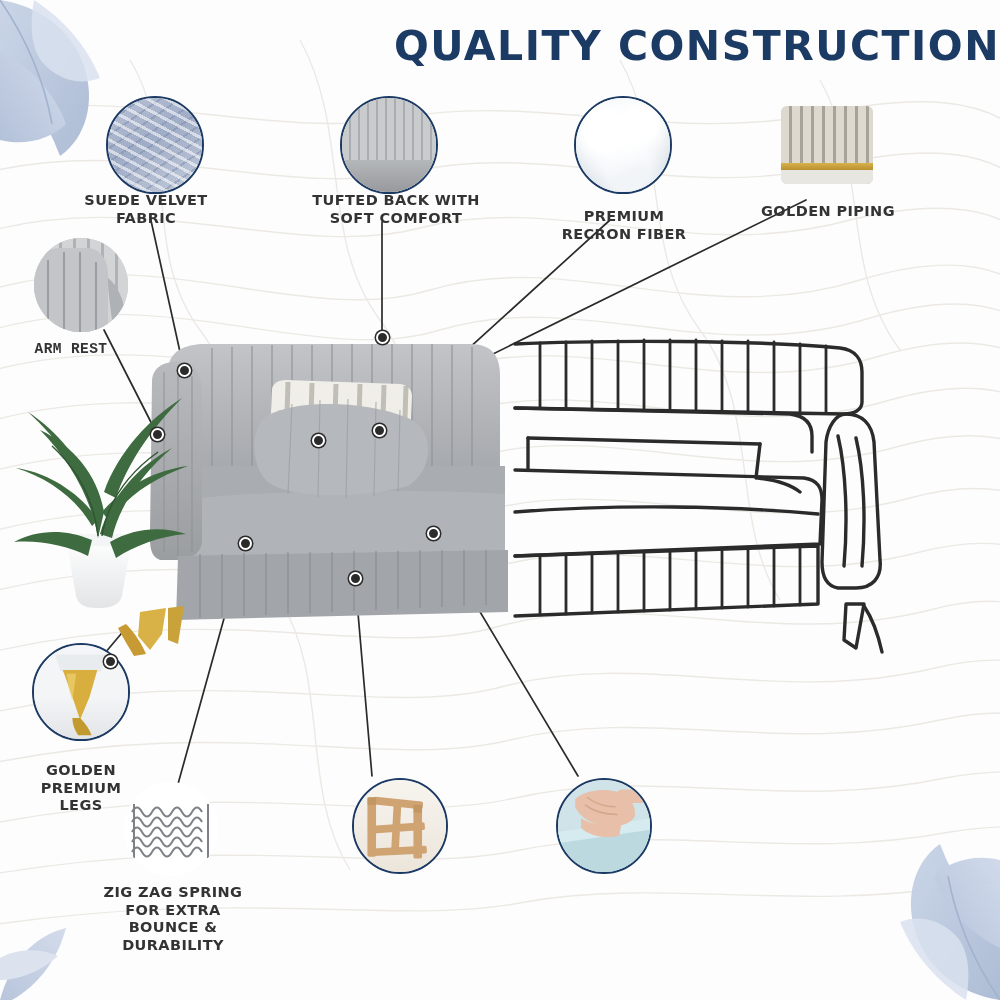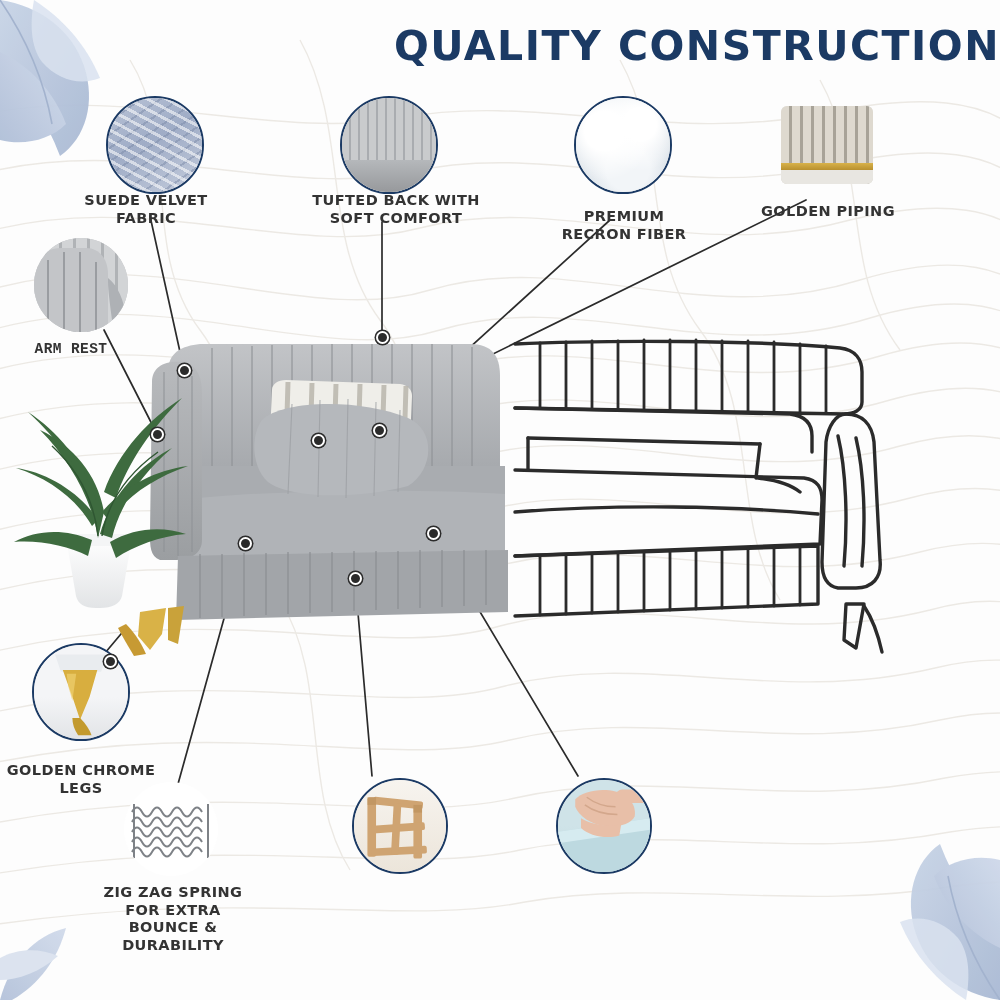--- a/index.html
+++ b/index.html
@@ -475,21 +475,21 @@
   <div class="label" style="left:312px; top:192px; width:168px;">TUFTED BACK WITH
 SOFT COMFORT</div>
 
   <div class="label" style="left:550px; top:208px; width:148px;">PREMIUM
 RECRON FIBER</div>
 
   <div class="label" style="left:760px; top:203px; width:136px;">GOLDEN PIPING</div>
 
   <div class="label" style="left:12px; top:341px; width:118px;font-family:Liberation Mono, monospace;">ARM REST</div>
 
-  <div class="label" style="left:6px; top:762px; width:150px;">GOLDEN CHROME
+  <div class="label" style="left:6px; top:762px; width:150px;">GOLDEN PREMIUM
 LEGS</div>
 
   <div class="label" style="left:82px; top:884px; width:182px;">ZIG ZAG SPRING
 FOR EXTRA
 BOUNCE &amp; DURABILITY</div>
 
 
 
   <div class="dot" style="left:178px; top:364px;"></div>
   <div class="dot" style="left:376px; top:331px;"></div>

